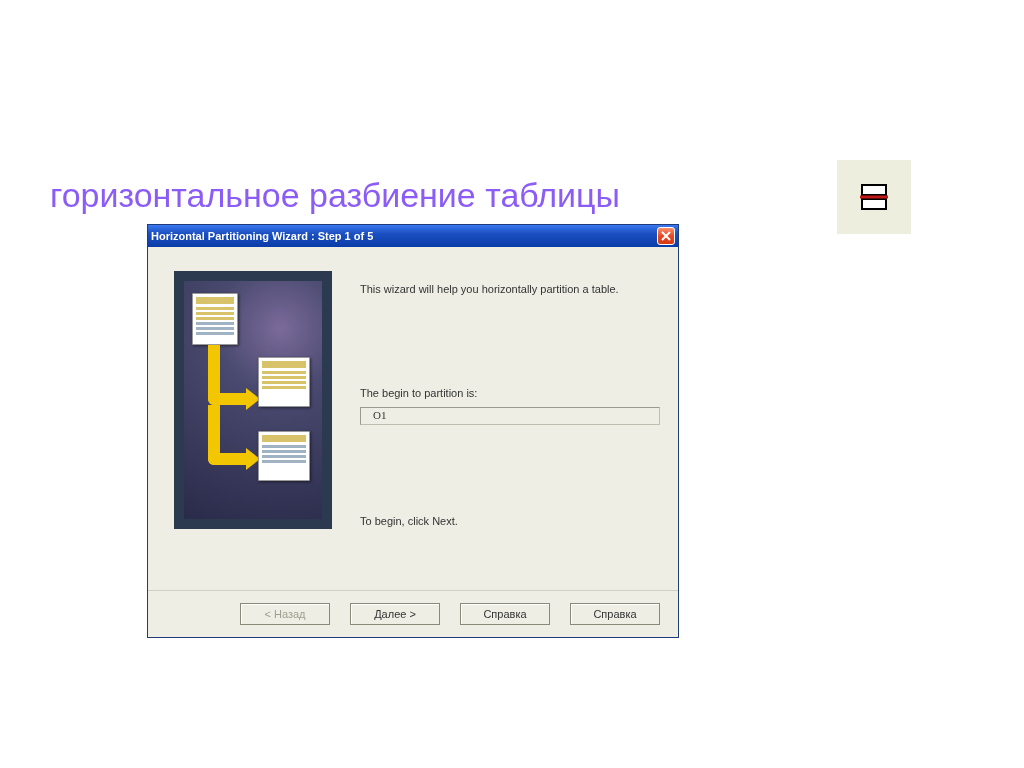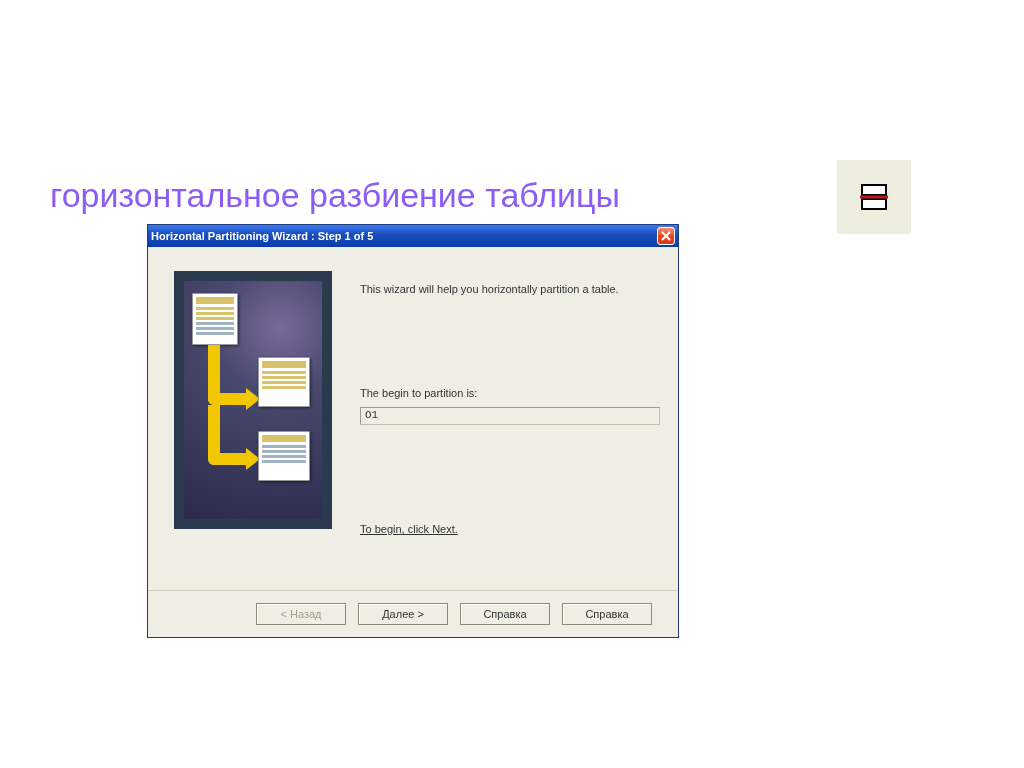--- a/index.html
+++ b/index.html
@@ -147,51 +147,51 @@
   }
 
   .wizard-text {
     position: absolute;
     font-size: 11px;
     color: #333;
     font-family: Tahoma, Arial, sans-serif;
   }
   .txt-intro  { left: 212px; top: 24px;  width: 300px; margin-top: 12px; }
   .txt-label  { left: 212px; top: 140px; }
-  .txt-begin  { left: 212px; top: 276px; text-decoration: underline; }
+  .txt-begin  { left: 212px; top: 268px; }
 
   .table-field {
     position: absolute;
     left: 212px;
     top: 160px;
     width: 300px;
     height: 18px;
     border: 1px solid #bdbdb0;
     border-top-color: #9a9a8e;
     border-left-color: #9a9a8e;
     background: #eeeee5;
     font-size: 11px;
-    font-family: Liberation Mono, monospace;
-    padding: 1px 4px;
+    font-family: Liberation Serif, serif;
+    padding: 1px 12px;
     box-sizing: border-box;
     color: #333;
   }
 
   .button-row {
     position: absolute;
     left: 0;
     right: 0;
     bottom: 0;
     height: 46px;
     border-top: 1px solid #cfcfc2;
     display: flex;
     align-items: center;
     justify-content: flex-end;
-    padding-right: 26px;
-    gap: 12px;
+    padding-right: 18px;
+    gap: 20px;
   }
   .wbtn {
     width: 90px;
     height: 22px;
     font-size: 11px;
     font-family: Tahoma, Arial, sans-serif;
     background: #eeeee5;
     border: 1px solid #8a8a7a;
     color: #333;
     cursor: pointer;

